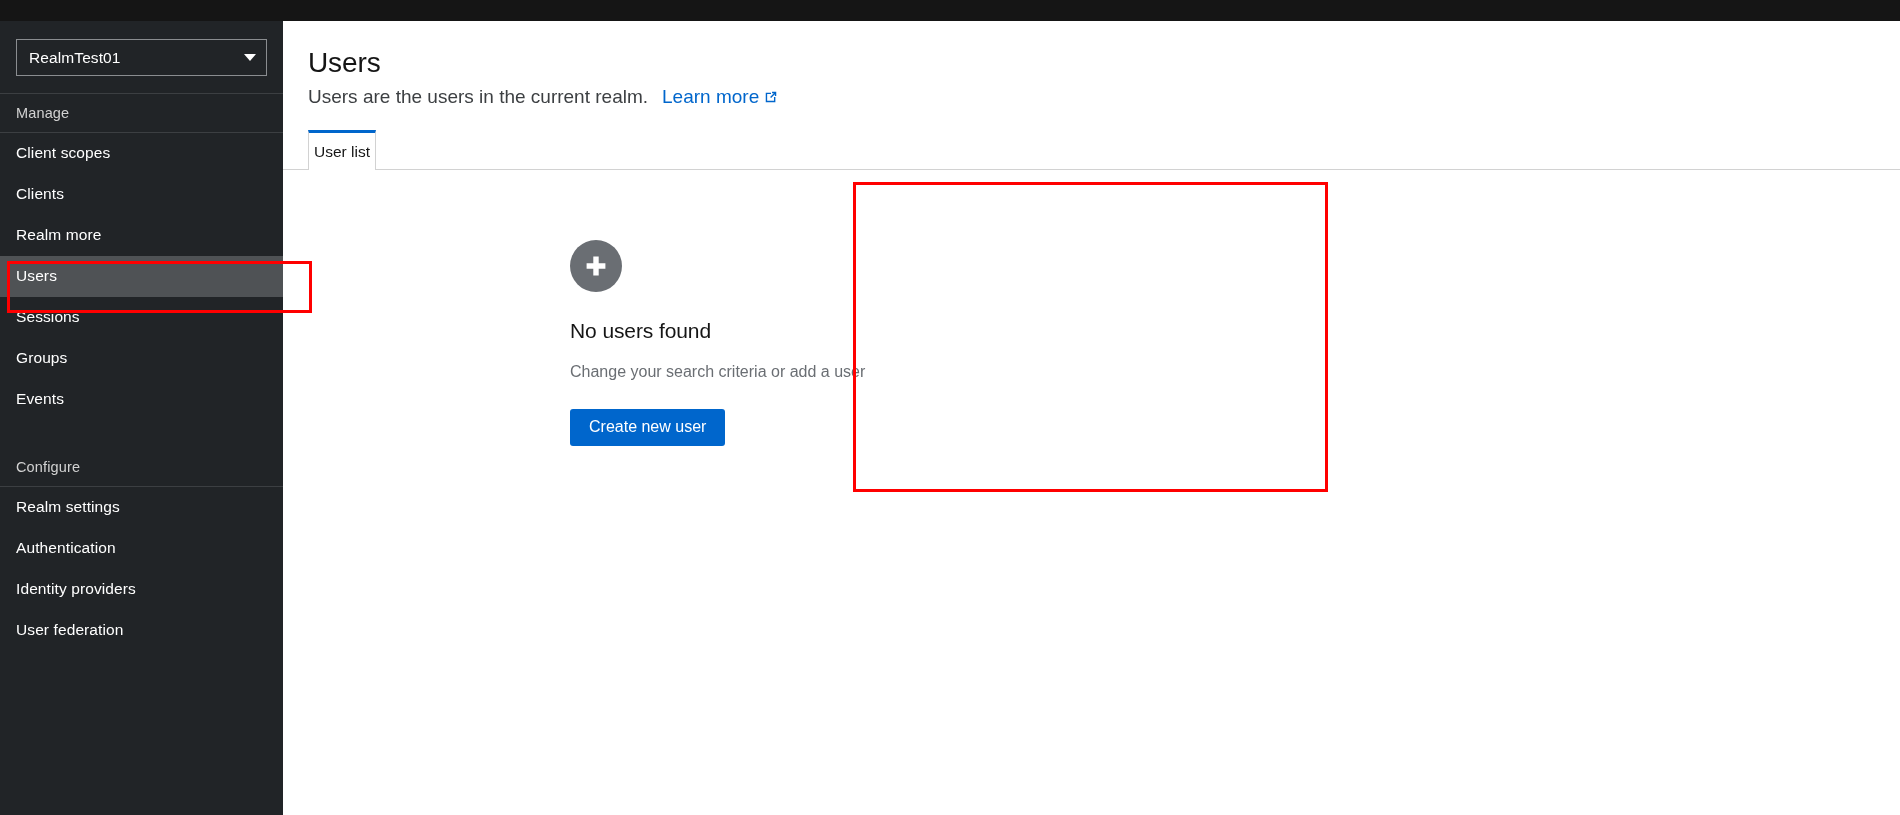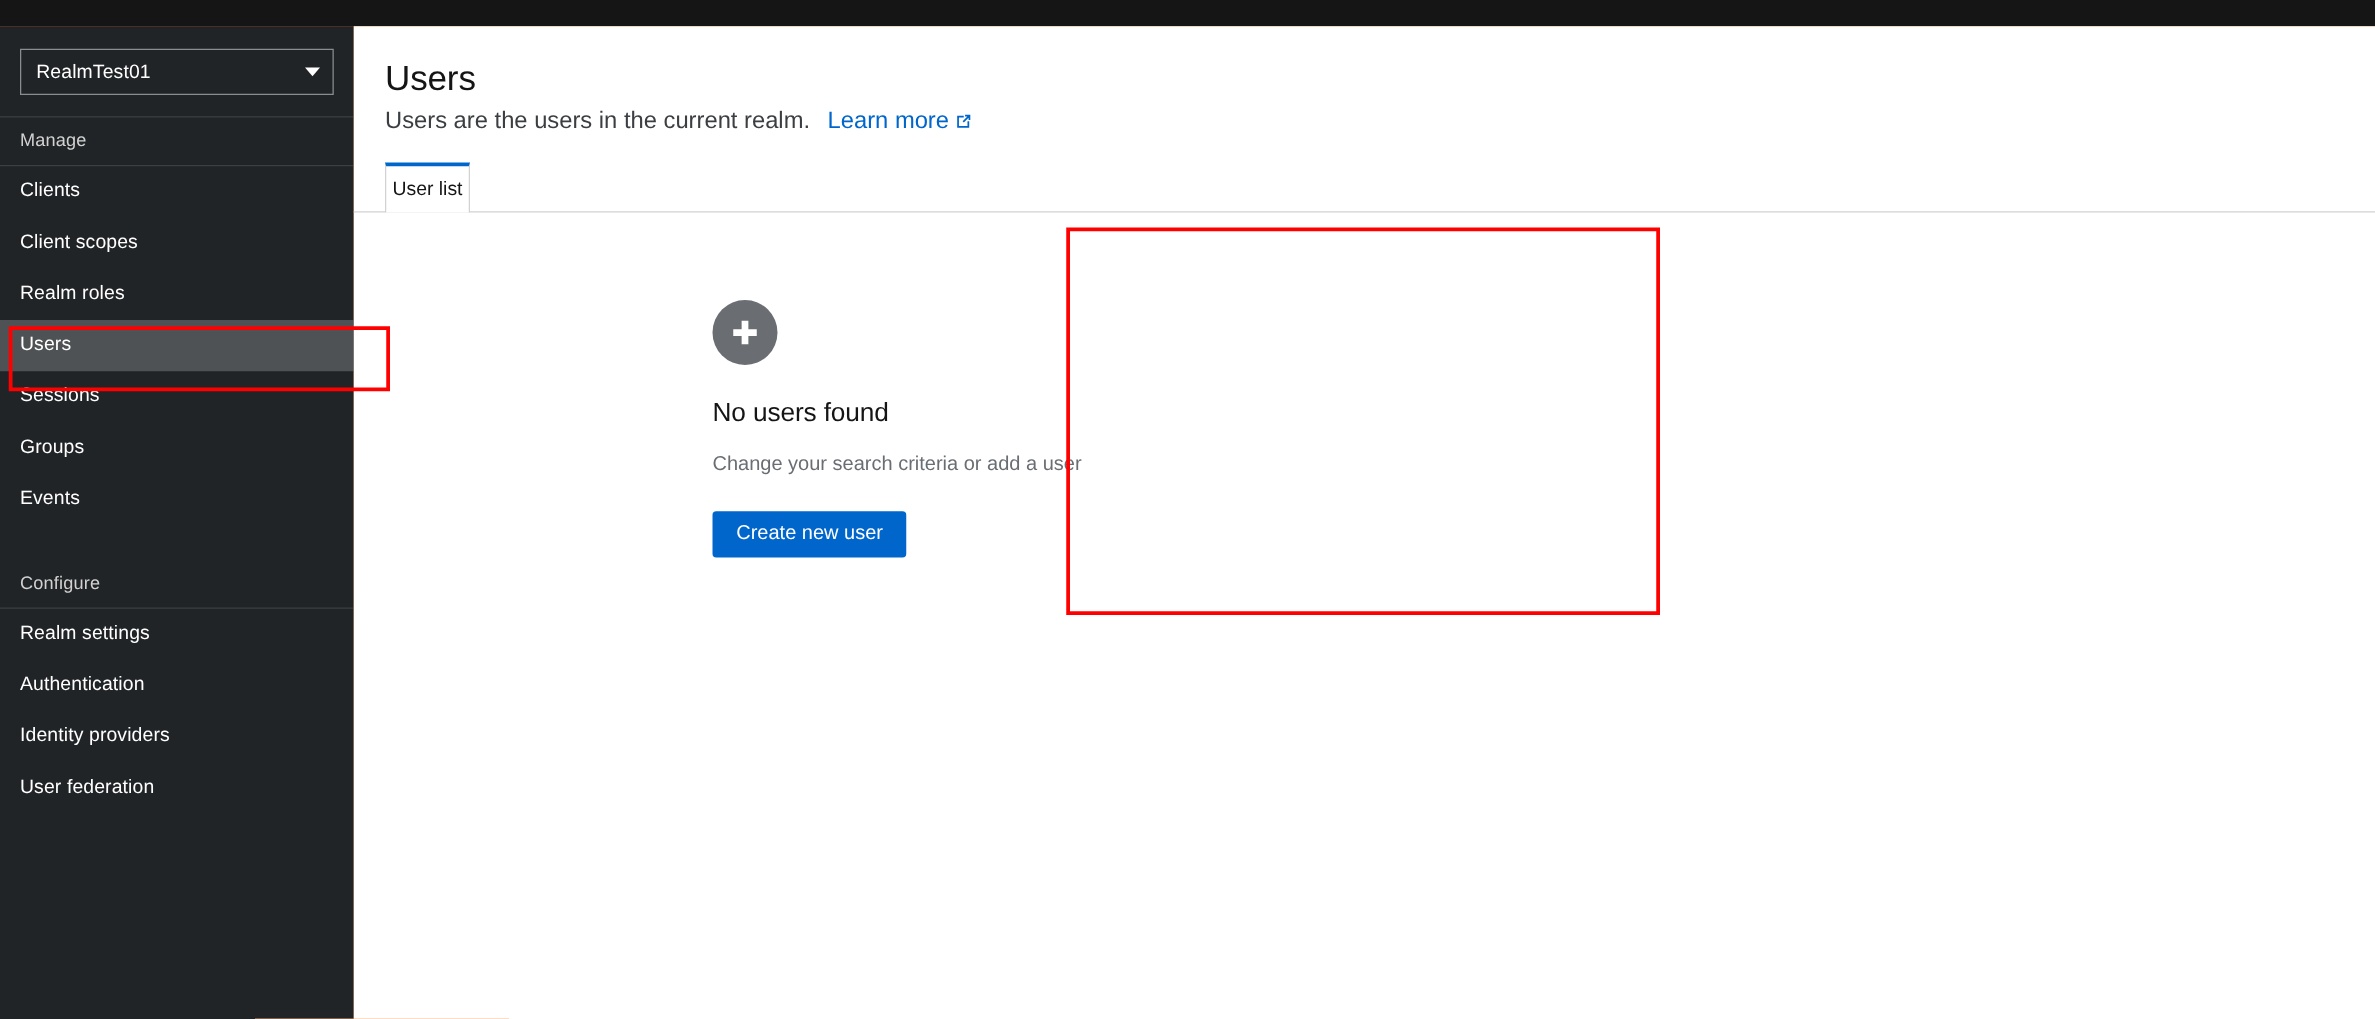--- a/index.html
+++ b/index.html
@@ -244,23 +244,23 @@
       <div class="realm-selector">
         <span class="realm-selector-label">RealmTest01</span>
         <span class="caret-down"></span>
       </div>
     </div>
 
     <div class="nav-divider"></div>
     <div class="nav-section-title">Manage</div>
     <div class="nav-divider"></div>
 
+    <div class="nav-item">Client scopes</div>
     <div class="nav-item">Clients</div>
-    <div class="nav-item">Client scopes</div>
-    <div class="nav-item">Realm roles</div>
+    <div class="nav-item">Realm more</div>
     <div class="nav-item active">Users</div>
     <div class="nav-item">Sessions</div>
     <div class="nav-item">Groups</div>
     <div class="nav-item">Events</div>
 
     <div class="nav-gap"></div>
 
     <div class="nav-section-title">Configure</div>
     <div class="nav-divider"></div>
 

